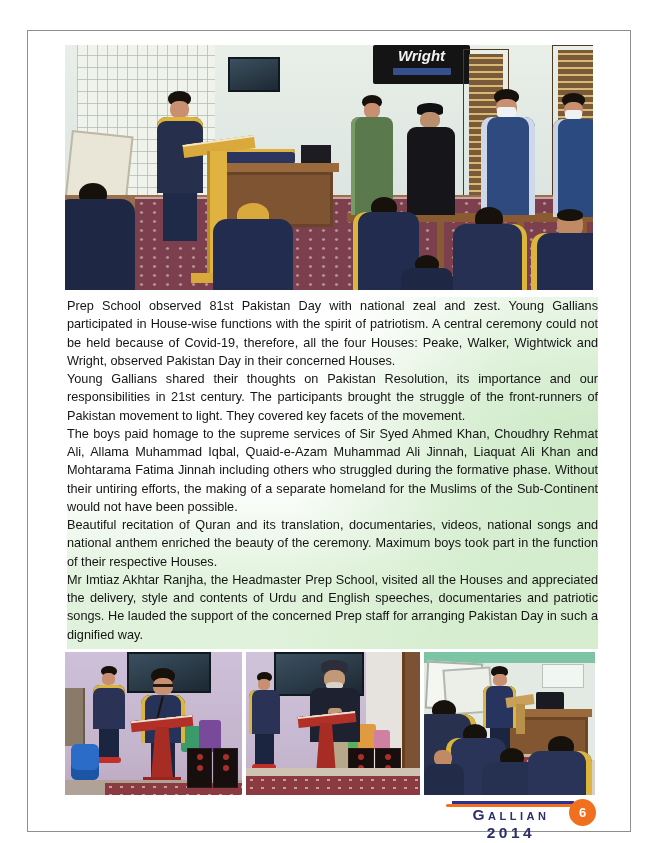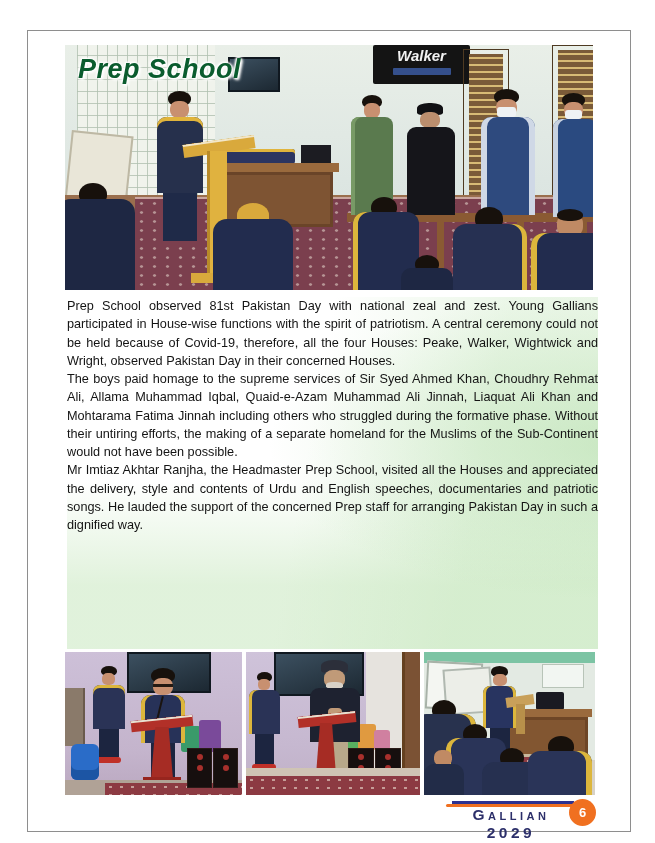--- a/index.html
+++ b/index.html
@@ -65,21 +65,21 @@
   <div class="frame"></div>
 
   <div class="photo" style="left:65px;top:45px;width:528px;height:245px;background:linear-gradient(180deg,#e9efe8 0%,#dde6e2 55%,#d6dfda 100%);">
 
     <div class="abs lattice" style="left:12px;top:0;width:138px;height:155px;"></div>
     <div class="abs" style="left:0;top:88px;width:58px;height:125px;background:#e9e6d8;border:2px solid #bdb8a4;transform:rotate(6deg);"></div>
 
     <div class="abs tv" style="left:163px;top:12px;width:48px;height:31px;"></div>
 
     <div class="abs sign" style="left:308px;top:0;width:97px;height:39px;">
-      <div class="t">Walker</div>
+      <div class="t">Wright</div>
       <div class="sub"></div>
     </div>
 
     <div class="abs board" style="left:398px;top:4px;width:34px;height:180px;"></div>
     <div class="abs board" style="left:487px;top:0;width:41px;height:148px;"></div>
 
     <div class="abs" style="left:0;top:150px;width:528px;height:95px;background:#9a6f4e;"></div>
     <div class="abs carpet" style="left:70px;top:152px;width:458px;height:93px;border-top:2px solid #caa7a0;"></div>
 
     <div class="abs wood" style="left:282px;top:168px;width:246px;height:9px;"></div>
@@ -148,25 +148,26 @@
       <div class="abs face" style="left:26px;top:0;width:26px;height:24px;background:#c08a64;"></div>
       <div class="abs hair" style="left:26px;top:-4px;width:26px;height:12px;"></div>
       <div class="abs" style="left:0;top:20px;width:82px;height:57px;background:#222c4e;border-radius:13px 13px 0 0;box-shadow:inset 6px 0 0 #dcb63c;"></div>
     </div>
     <div class="abs" style="left:336px;top:210px;width:52px;height:35px;">
       <div class="abs hair" style="left:14px;top:0;width:24px;height:18px;"></div>
       <div class="abs" style="left:0;top:13px;width:52px;height:22px;background:#1e2743;border-radius:10px 10px 0 0;"></div>
     </div>
   </div>
 
-  <div class="prep-title">Prep School</div>
 
   <div class="article">
     <p>Prep School observed 81st Pakistan Day with national zeal and zest. Young Gallians participated in House-wise functions with the spirit of patriotism. A central ceremony could not be held because of Covid-19, therefore, all the four Houses: Peake, Walker, Wightwick and Wright, observed Pakistan Day in their concerned Houses.</p>
+    <p>Young Gallians shared their thoughts on Pakistan Resolution, its importance and our responsibilities in 21st century. The participants brought the struggle of the front-runners of Pakistan movement to light. They covered key facets of the movement.</p>
     <p>The boys paid homage to the supreme services of Sir Syed Ahmed Khan, Choudhry Rehmat Ali, Allama Muhammad Iqbal, Quaid-e-Azam Muhammad Ali Jinnah, Liaquat Ali Khan and Mohtarama Fatima Jinnah including others who struggled during the formative phase. Without their untiring efforts, the making of a separate homeland for the Muslims of the Sub-Continent would not have been possible.</p>
+    <p>Beautiful recitation of Quran and its translation, documentaries, videos, national songs and national anthem enriched the beauty of the ceremony. Maximum boys took part in the function of their respective Houses.</p>
     <p>Mr Imtiaz Akhtar Ranjha, the Headmaster Prep School, visited all the Houses and appreciated the delivery, style and contents of Urdu and English speeches, documentaries and patriotic songs. He lauded the support of the concerned Prep staff for arranging Pakistan Day in such a dignified way.</p>
   </div>
 
   <div class="photo" style="left:65px;top:652px;width:177px;height:143px;background:linear-gradient(180deg,#cdc0d8 0%,#c4b4cc 70%,#baa8c0 100%);">
     <div class="abs" style="left:0;top:36px;width:18px;height:58px;background:#8a7a6a;border-right:2px solid #6a5a4c;"></div>
     <div class="abs tv" style="left:62px;top:0;width:80px;height:37px;"></div>
 
     <div class="abs" style="left:26px;top:14px;width:36px;height:98px;">
       <div class="abs hair" style="left:10px;top:0;width:16px;height:10px;"></div>
       <div class="abs face" style="left:11px;top:7px;width:13px;height:12px;"></div>
@@ -286,17 +287,17 @@
       <div class="abs" style="left:0;top:15px;width:64px;height:44px;background:#2a3458;border-radius:12px 12px 0 0;box-shadow:inset -6px 0 0 #dcb63c;"></div>
     </div>
     <div class="abs" style="left:0;top:96px;width:40px;height:47px;">
       <div class="abs face" style="left:10px;top:2px;width:18px;height:16px;background:#c08a64;"></div>
       <div class="abs" style="left:0;top:16px;width:40px;height:31px;background:#222c48;border-radius:10px 10px 0 0;"></div>
     </div>
   </div>
 
   <div class="footer-line-orange"></div>
   <div class="footer-line-navy"></div>
-  <div class="footer-title">Gallian 2029</div>
+  <div class="footer-title">Gallian 2014</div>
   <div class="page-badge">
     <span>6</span>
   </div>
 </div>
 
 </body></html>

